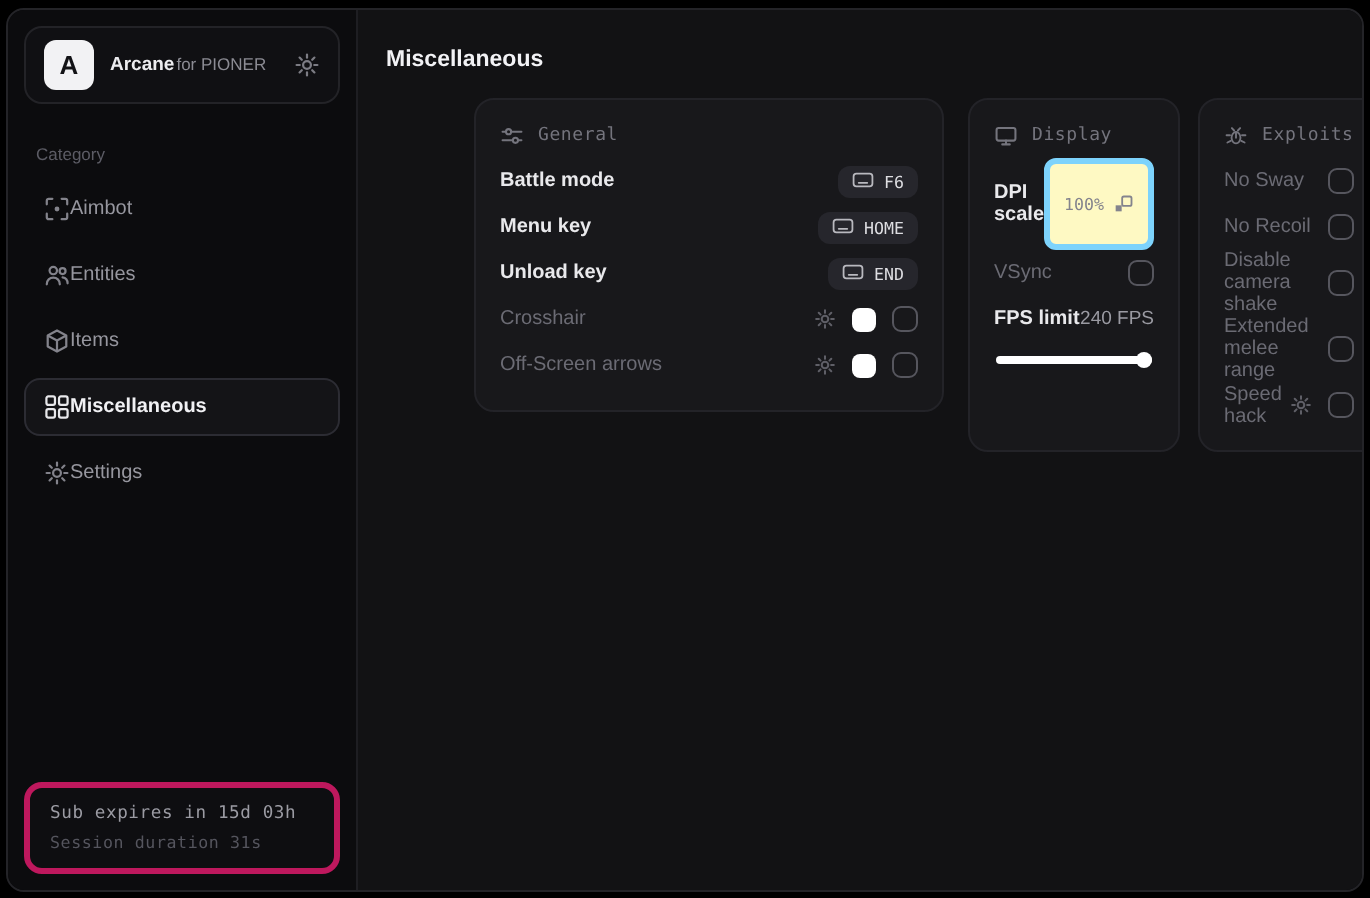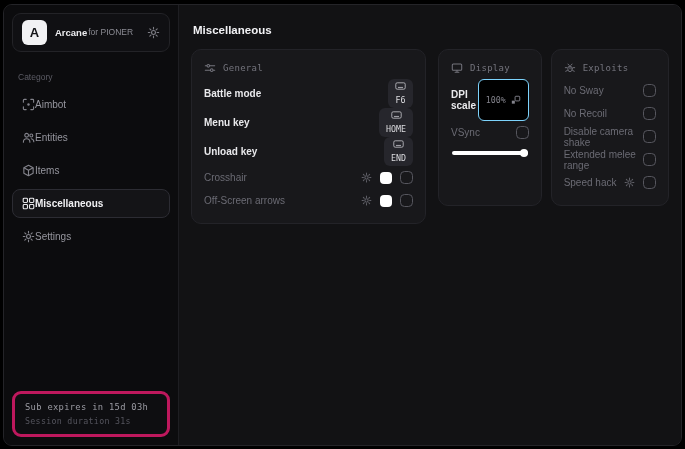--- a/index.html
+++ b/index.html
@@ -33,39 +33,39 @@
   .sidebar-footer { margin-top: auto; margin: auto 8px 8px; border: 3px solid #be185d;
     border-radius: 9px; padding: 8px 10px; background: #0e0e11;
     font-family: "DejaVu Sans Mono", monospace; }
   .foot-line1 { font-size: 8.8px; color: #9b9ba3; letter-spacing: .3px; }
   .foot-line2 { font-size: 8.3px; color: #55555e; margin-top: 4px; letter-spacing: .3px; }
 
   
   .main { flex: 1; background: #121214; padding: 13px 12px; overflow: hidden; }
   .page-title { font-size: 11.5px; font-weight: 700; color: #f2f2f5; margin: 6px 0 13px 2px; }
   .columns { display: flex; gap: 12px; align-items: flex-start; }
-  .col-left { flex: 0 0 235px; }
+  .col-left { flex: 0 0 235px; margin-left: 46px; }
   .col-right { flex: 1; display: flex; gap: 9px; }
   .card { background: #18181b; border: 1px solid #232328; border-radius: 10px;
     padding: 9px 12px 11px; }
   .card-header { display: flex; align-items: center; gap: 7px; color: #74747d;
     font-family: "DejaVu Sans Mono", monospace; font-size: 9px; margin: 3px 0 5px;
     letter-spacing: .3px; }
   .card-header .hicon { display: flex; }
   .row { display: flex; align-items: center; justify-content: space-between;
     min-height: 23px; }
   .row-label { font-size: 10px; font-weight: 600; color: #e9e9ec; }
   .row-label.dim { color: #6b6b74; font-weight: 500; }
   .controls { display: flex; align-items: center; gap: 8px; }
-  .keybadge { display: inline-flex; align-items: center; gap: 5px; background: #26262c;
+  .keybadge { display: inline-flex; align-items: flex-start; gap: 5px; background: #26262c;
     border-radius: 6px; padding: 3px 7px; color: #dddde1;
-    font-family: "DejaVu Sans Mono", monospace; font-size: 8.3px; cursor: pointer; flex-direction: column; }
+    font-family: "DejaVu Sans Mono", monospace; font-size: 8.3px; cursor: pointer; }
   .keybadge .kicon { display: flex; color: #b9b9bf; }
-  .valbadge { display: inline-flex; align-items: center; gap: 5px; background: #000000;
-    border: 1px solid #7dd3fc; border-radius: 6px; padding: 15px 7px; color: #84848d;
+  .valbadge { display: inline-flex; align-items: center; gap: 5px; background: #fef9c3;
+    border: 3px solid #7dd3fc; border-radius: 6px; padding: 15px 7px; color: #84848d;
     font-family: "DejaVu Sans Mono", monospace; font-size: 8.3px; cursor: pointer; }
   .checkbox { width: 13px; height: 13px; border: 1.3px solid #56565e;
     border-radius: 4.5px; cursor: pointer; flex: 0 0 auto; }
   .swatch { width: 12px; height: 12px; border-radius: 4px; cursor: pointer; }
   .rowgear { color: #5f5f67; display: flex; cursor: pointer; }
   .fps-value { font-size: 9.5px; color: #9a9aa2; }
   .slider { position: relative; height: 3.5px; border-radius: 2px; background: #fff;
     margin: 7px 1px 3px; cursor: pointer; }
   .slider-knob { position: absolute; right: 0; top: -2px; width: 8px; height: 8px;
     border-radius: 50%; background: #fff; }
@@ -268,20 +268,24 @@
                 </svg>
               </span>
             </span>
           </div>
 
           <div class="row">
             <span class="row-label dim">VSync</span>
             <span class="checkbox"></span>
           </div>
 
+          <div class="row">
+            <span class="row-label">FPS limit</span>
+            <span class="fps-value">240 FPS</span>
+          </div>
           <div class="slider">
             <span class="slider-knob"></span>
           </div>
         </div>
 
         <div class="card">
           <div class="card-header">
             <span class="hicon">
               <svg width="12" height="12" viewBox="0 0 14 14" fill="none" stroke="currentColor" stroke-width="1.1" stroke-linecap="round">
                 <ellipse cx="7" cy="8" rx="2.6" ry="3.3"></ellipse>

